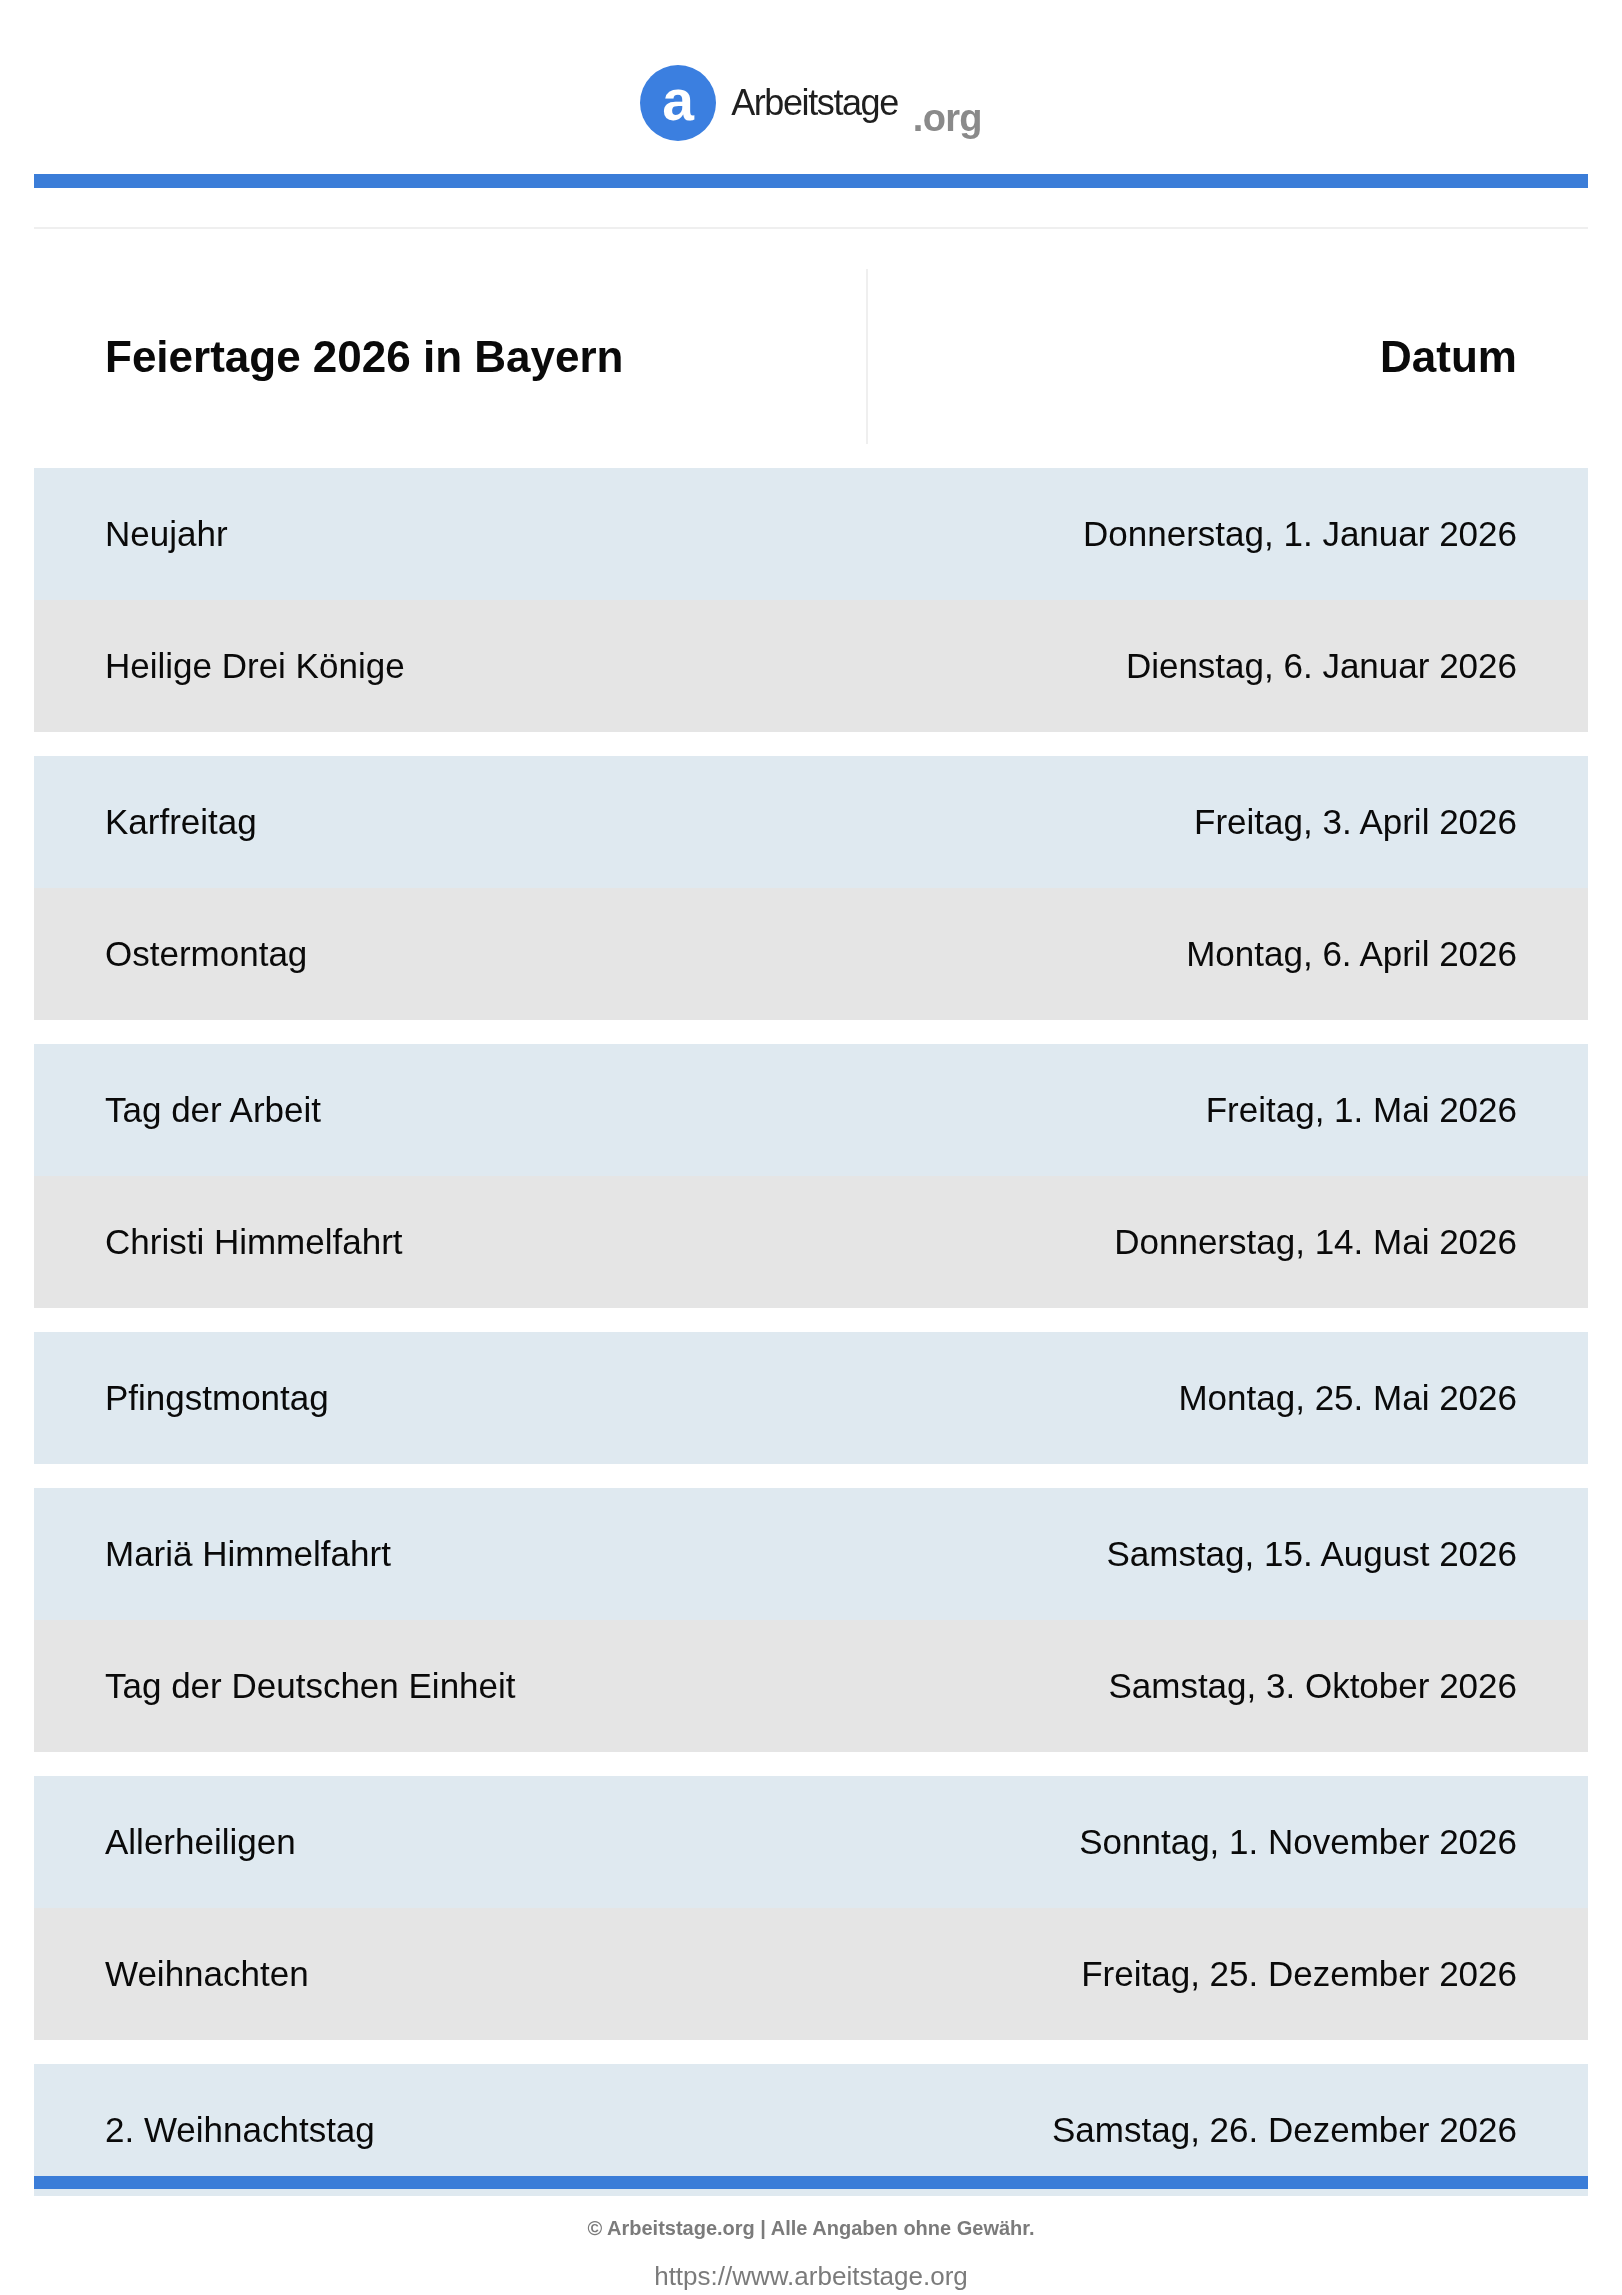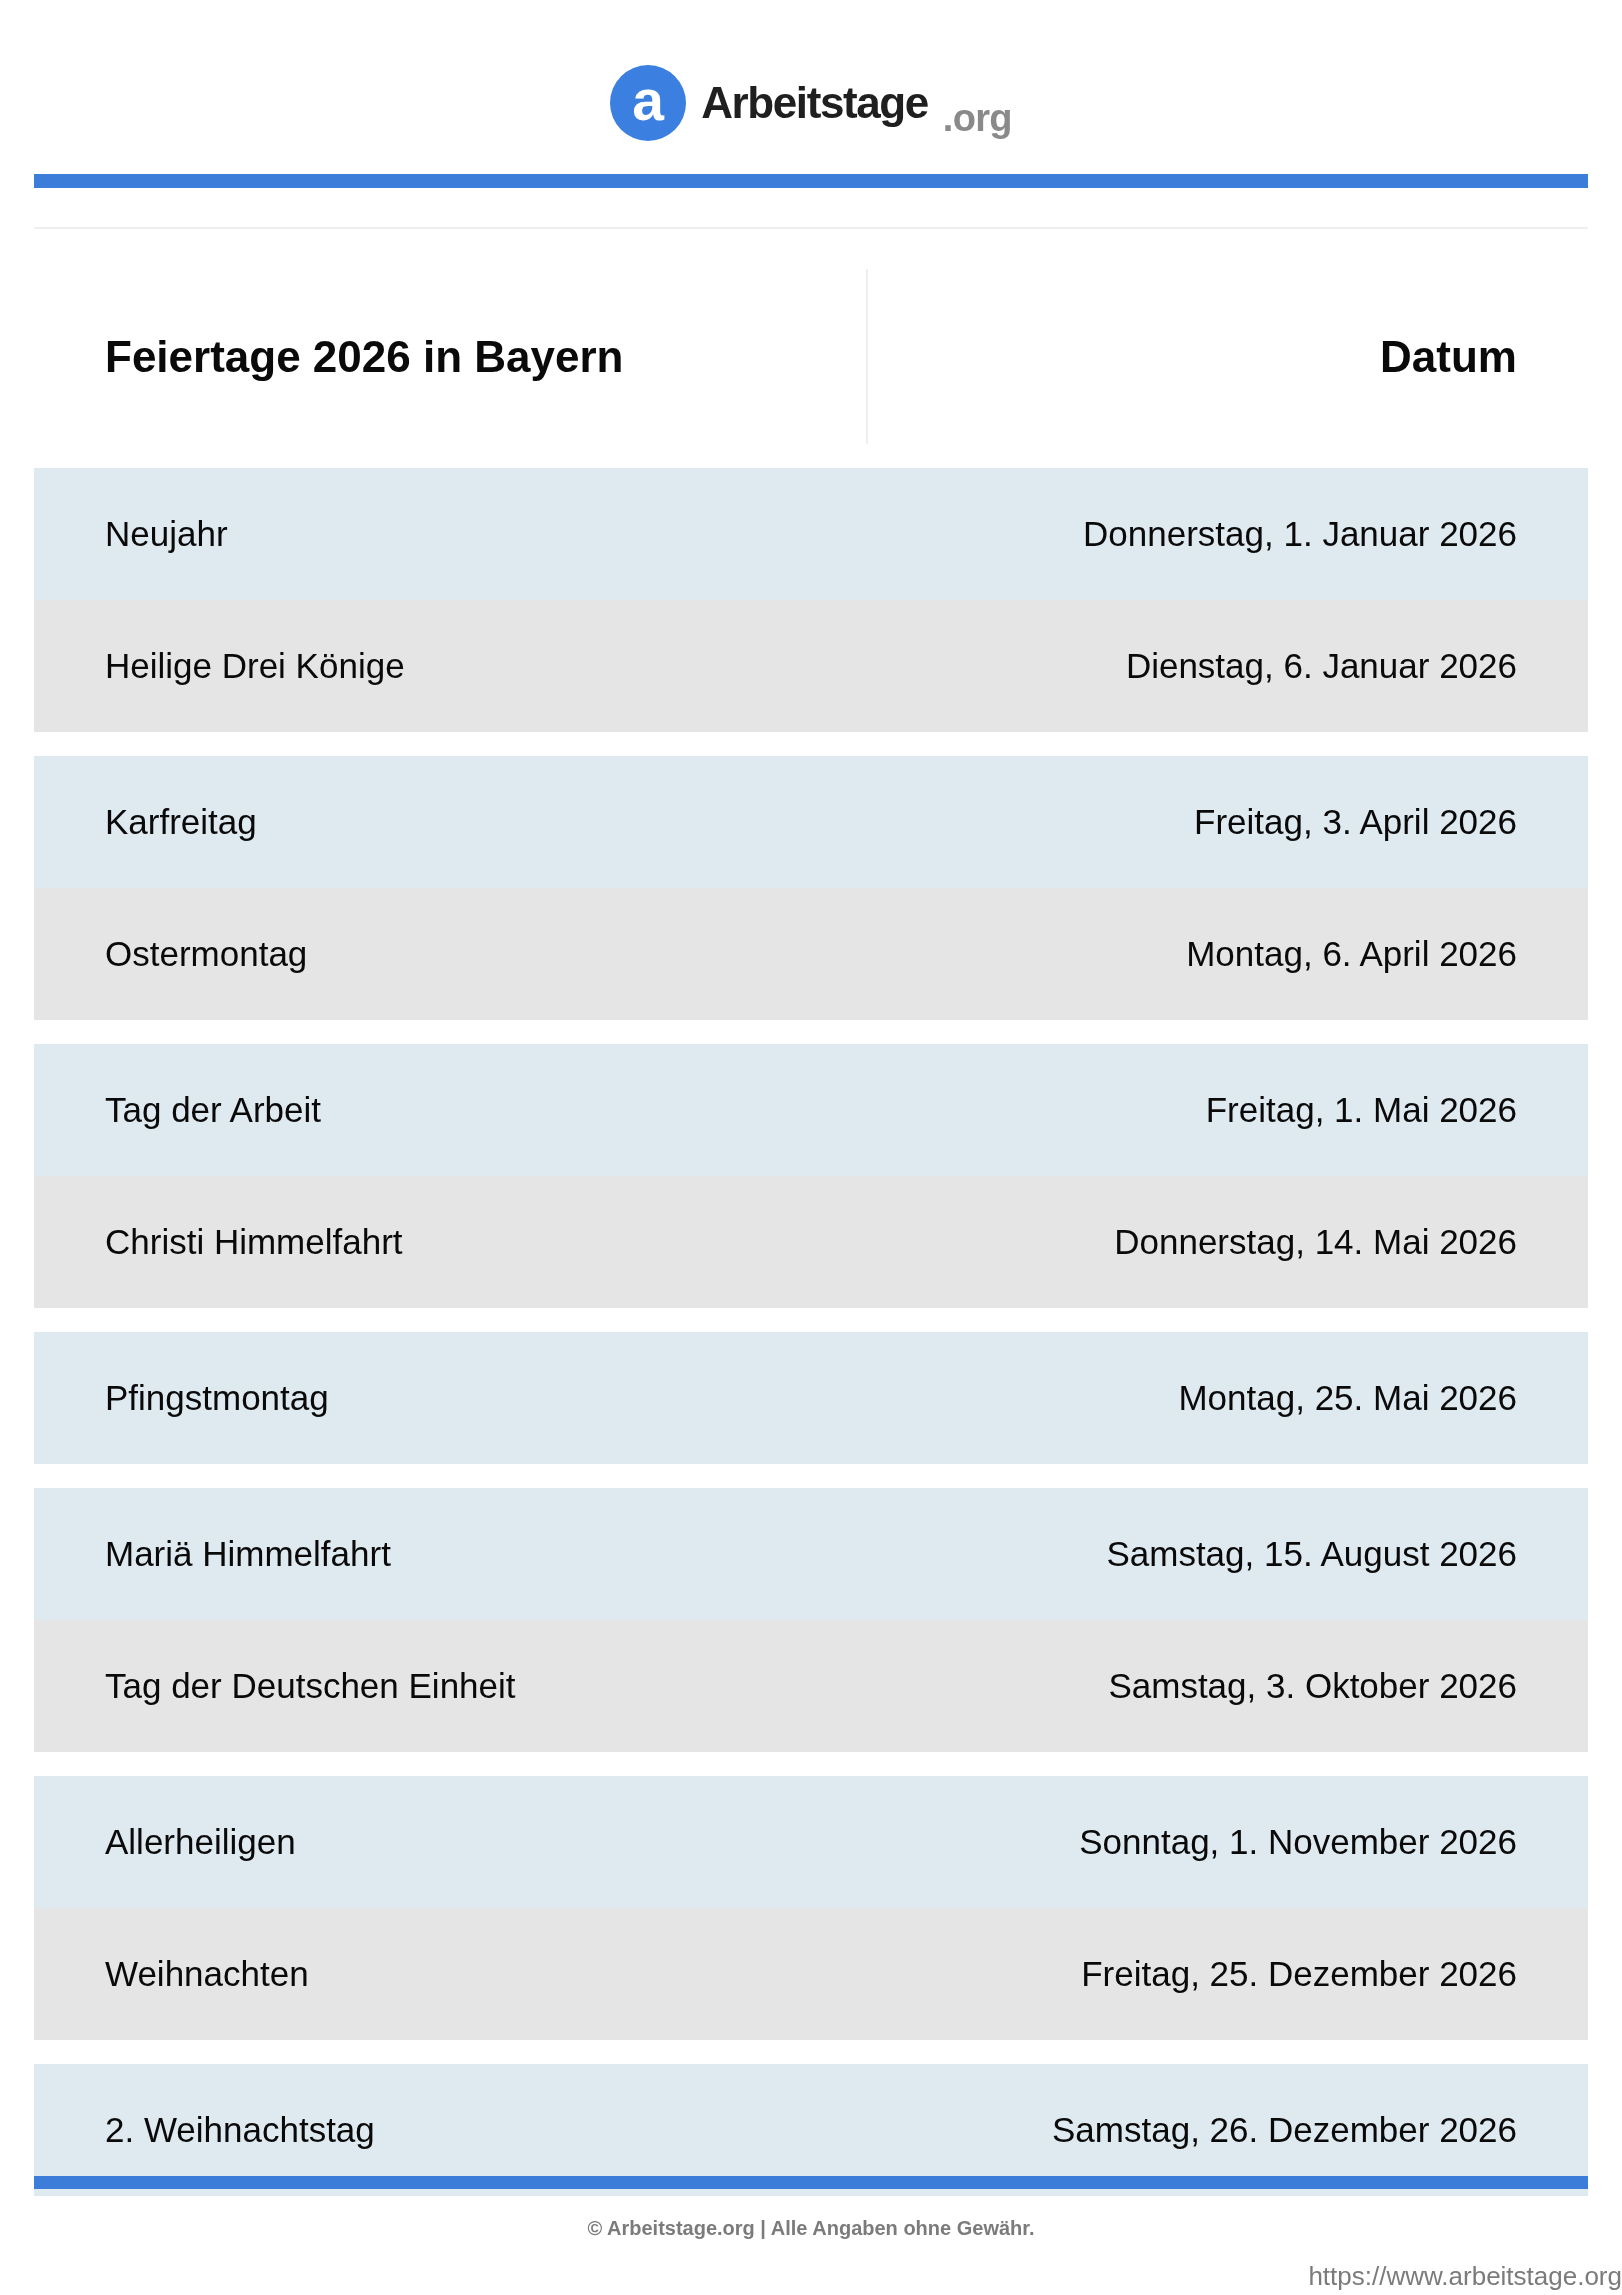--- a/index.html
+++ b/index.html
@@ -30,21 +30,21 @@
     width:76px;height:76px;border-radius:50%;
     background:var(--logo-blue);
     display:flex;align-items:center;justify-content:center;
     flex:0 0 auto;
   }
   .logo-circle span{
     color:#ffffff;font-size:57px;font-weight:bold;
     line-height:1;transform:translateY(-2.7px);
   }
   .brand{
-    font-weight:bold;font-size:44px;color:var(--logo-dark);
+    font-weight:normal;font-size:36px;color:var(--logo-dark);
     letter-spacing:-1.4px;line-height:1;
   }
   .brand-suffix{
     font-weight:bold;font-size:38px;color:var(--logo-gray);
     letter-spacing:-0.7px;line-height:1;align-self:flex-end;
     transform:translateY(-4.1px);
   }
   
   .accent-bar{
     position:absolute;left:34px;right:34px;height:13.6px;
@@ -86,21 +86,21 @@
   }
   
   .footer-copyright{
     position:absolute;top:2213px;left:0;right:0;
     text-align:center;font-size:20px;line-height:31px;
     color:var(--footer-gray);
     font-weight:bold;
   }
   .footer-url{
     position:absolute;top:2261px;left:0;right:0;
-    text-align:right;font-size:26px;line-height:31px;
+    text-align:center;font-size:26px;line-height:31px;
     color:var(--footer-gray);
   }
 </style>
 </head>
 <body>
 
 <div class="logo-row">
   <div class="logo-circle">
     <span>a</span>
   </div>

